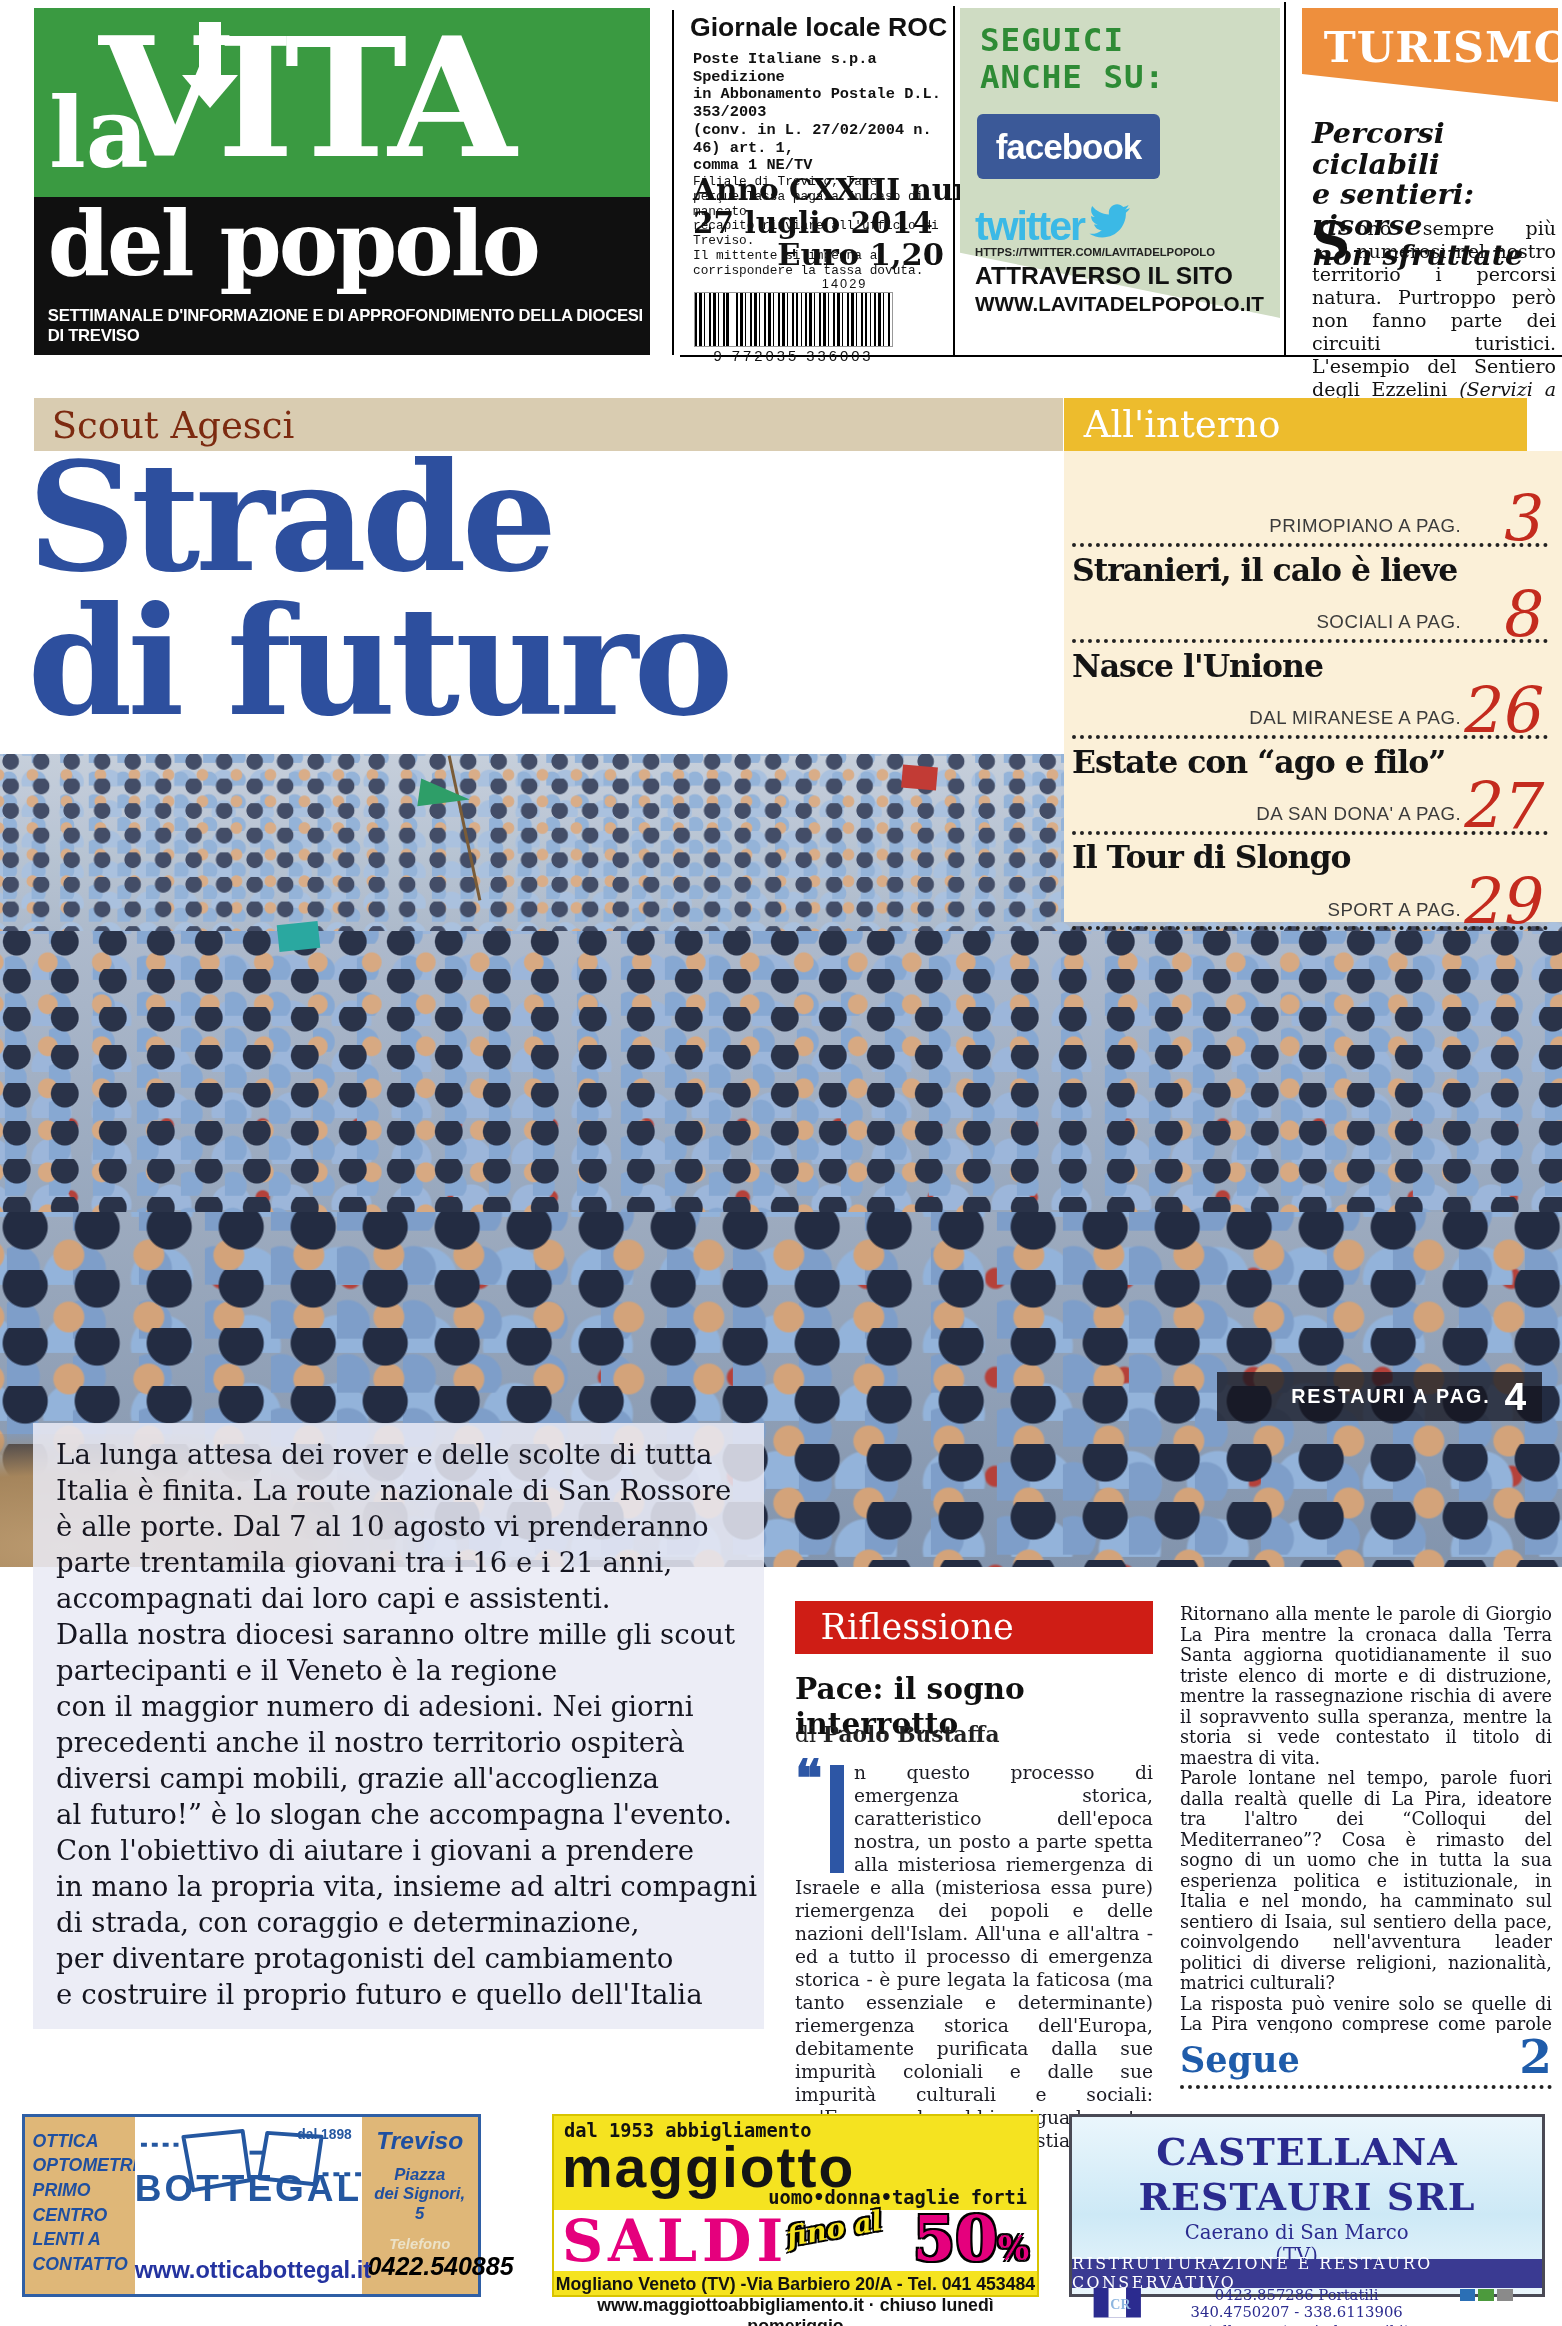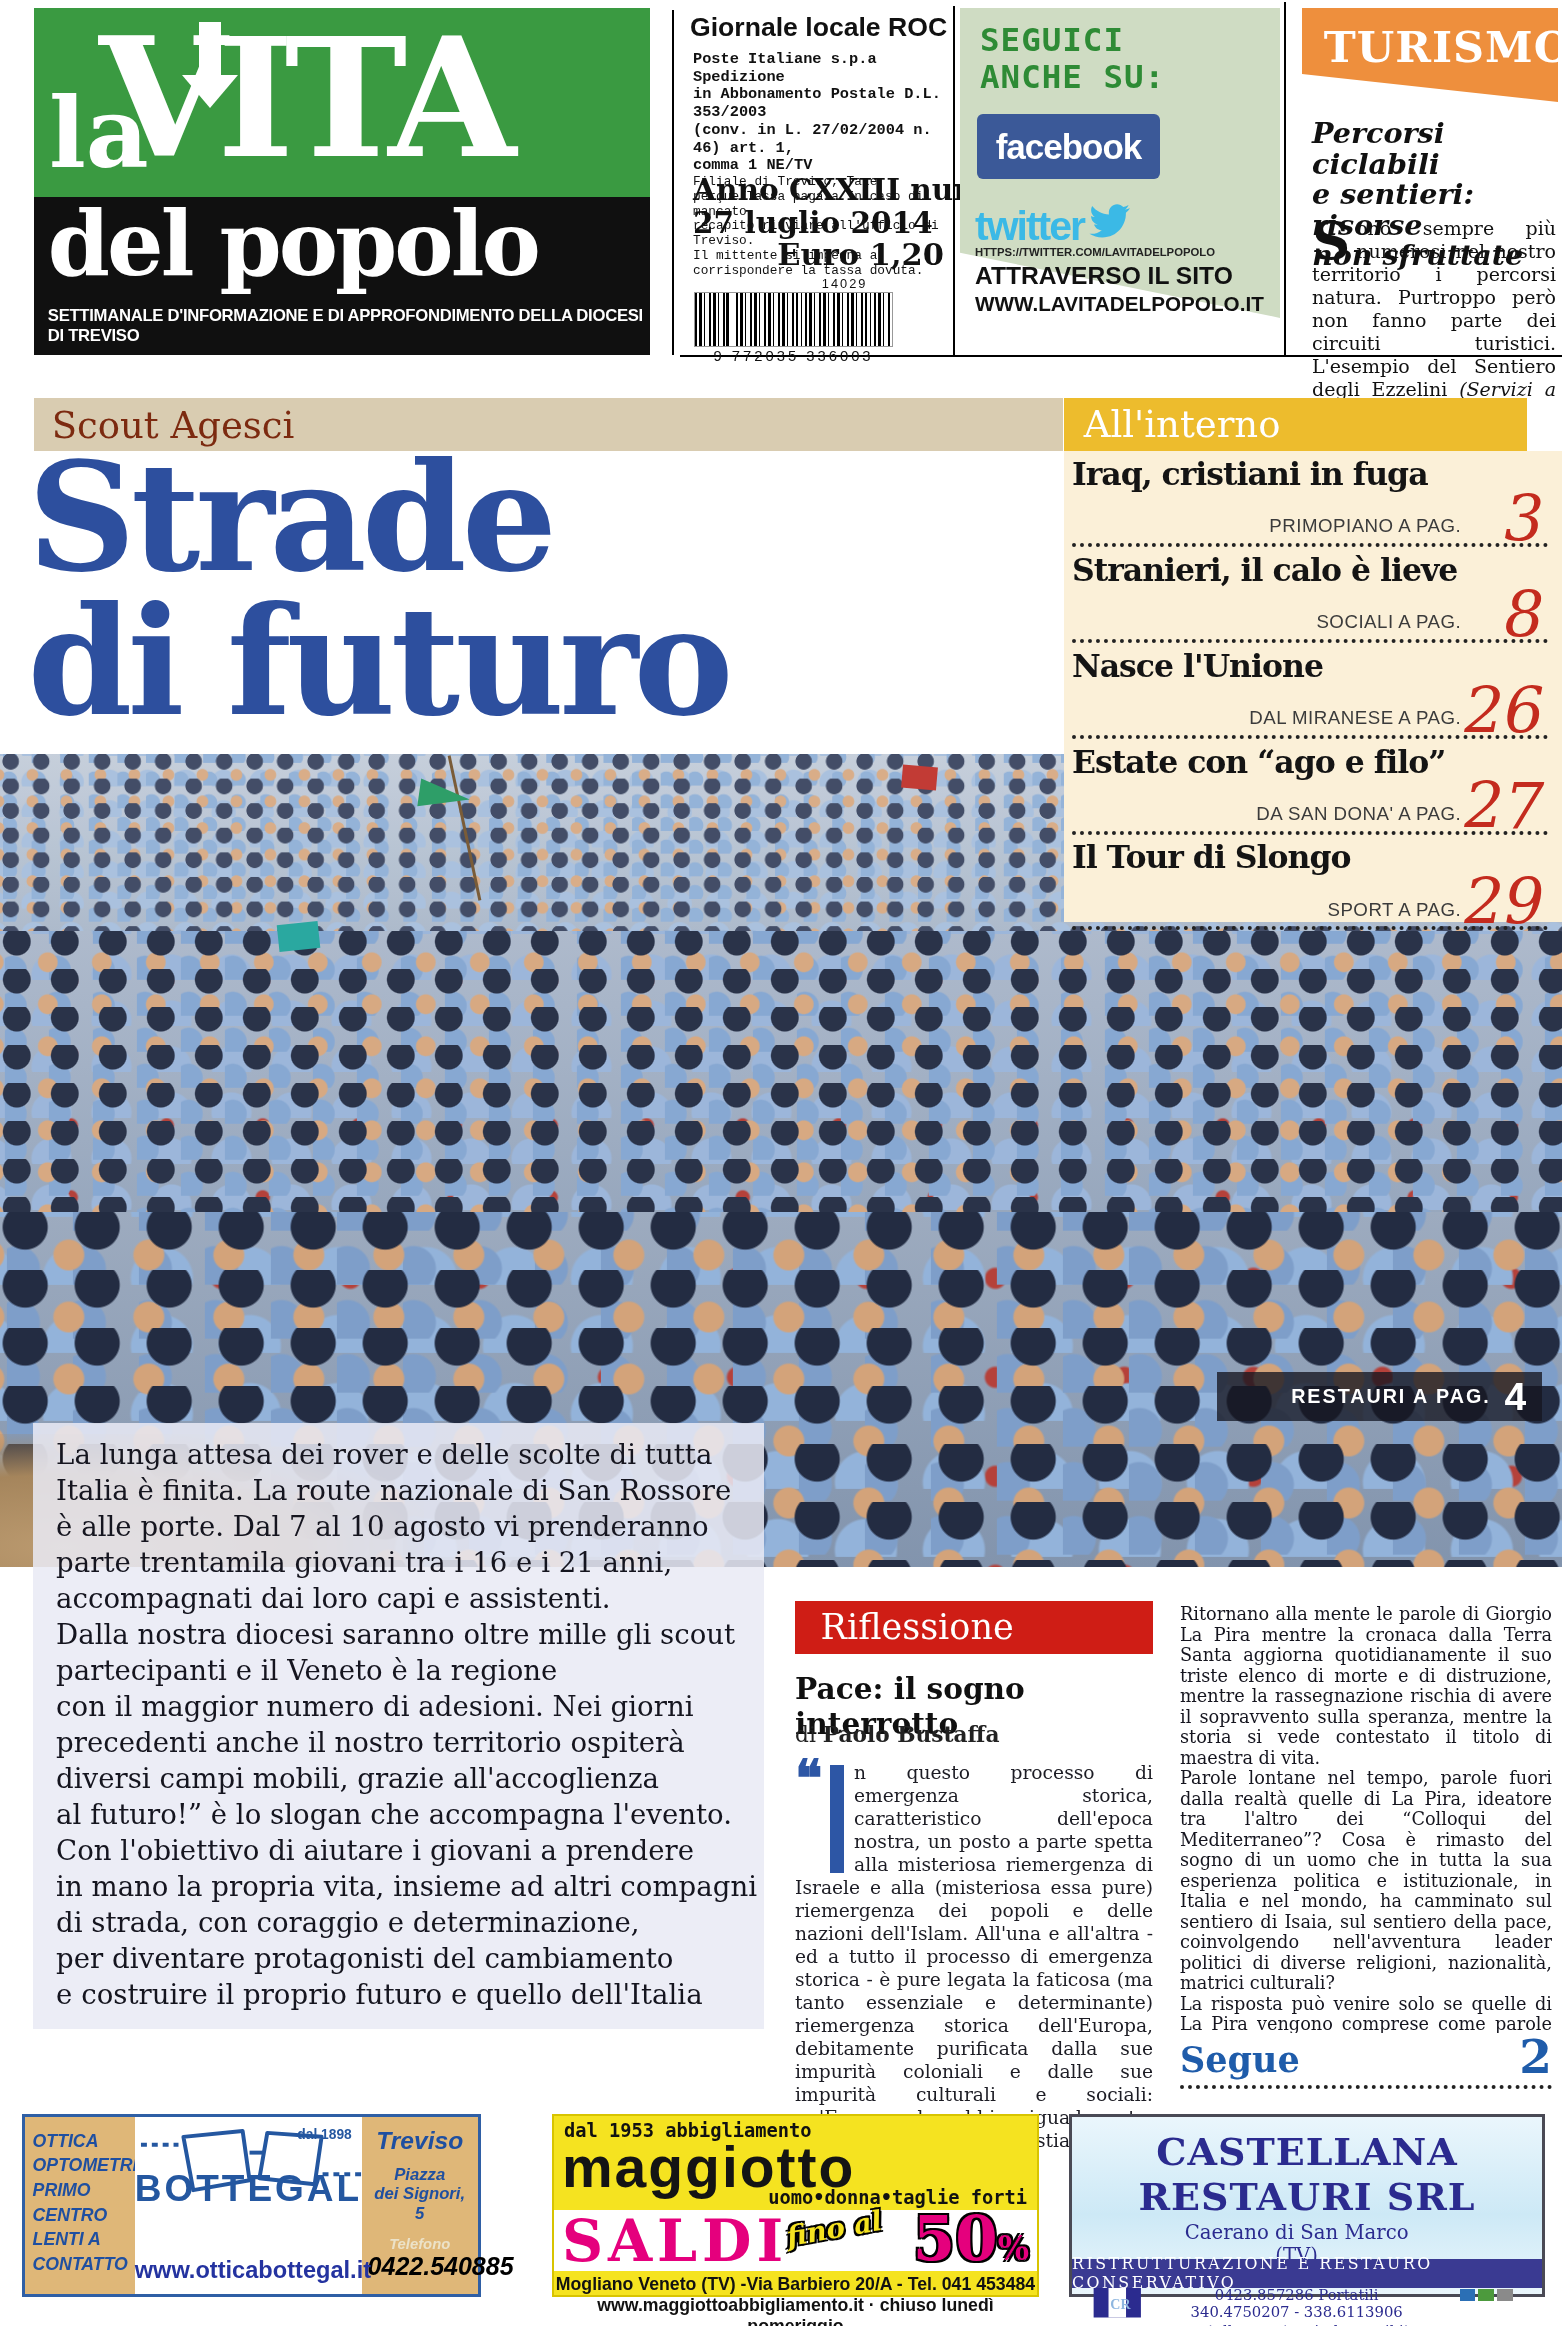--- a/index.html
+++ b/index.html
@@ -263,21 +263,20 @@
   <div class="abs badge">
     <span class="lbl sans">RESTAURI A PAG.</span>
     <span class="pg sans">4</span>
   </div>
 
   <div class="abs interno-banner">
     <span>All'interno</span>
   </div>
   <div class="abs interno-panel">
     <div class="interno-item">
-      <div class="interno-title">Iraq, cristiani in fuga</div>
       <div class="interno-ref sans">PRIMOPIANO A PAG.</div>
       <div class="interno-page">3</div>
     </div>
     <div class="interno-item">
       <div class="interno-title">Stranieri, il calo è lieve</div>
       <div class="interno-ref sans">SOCIALI A PAG.</div>
       <div class="interno-page">8</div>
     </div>
     <div class="interno-item">
       <div class="interno-title">Nasce l'Unione</div>

